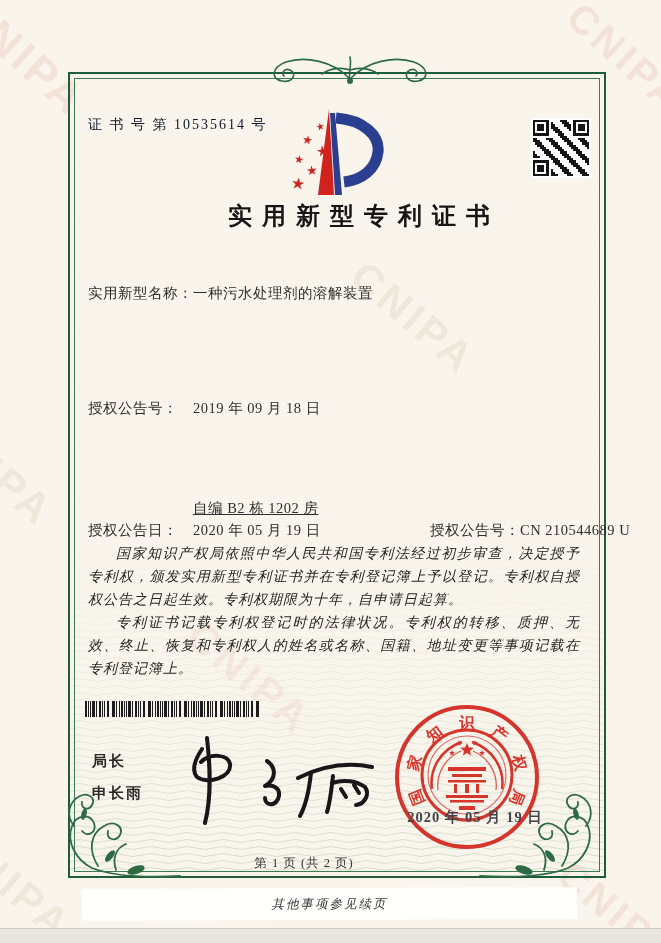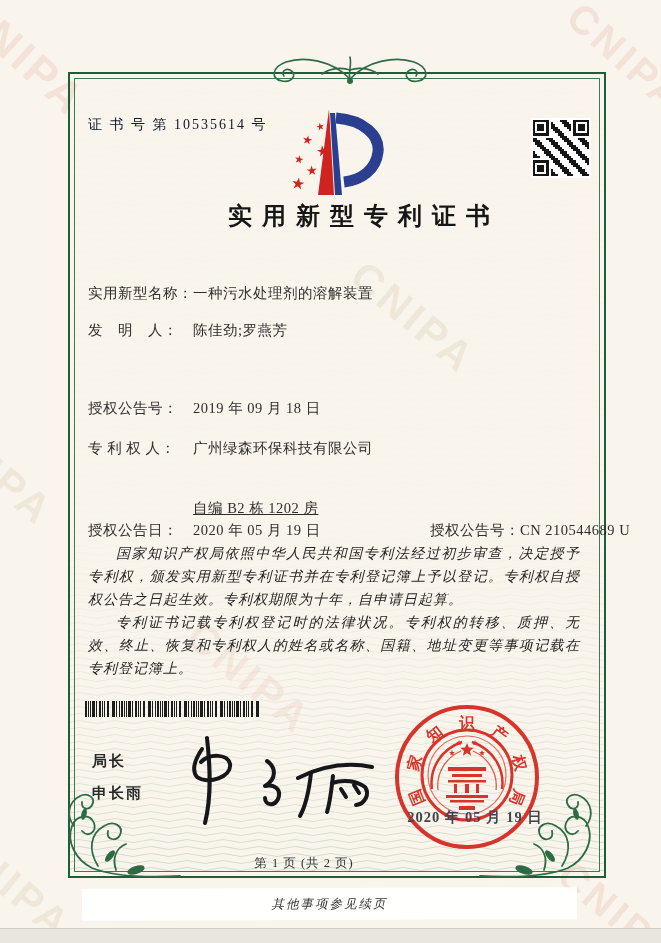--- a/index.html
+++ b/index.html
@@ -437,28 +437,22 @@
       <rect x="0" y="18" width="7" height="7" fill="#151515"></rect>
       <rect x="1" y="19" width="5" height="5" fill="#fff"></rect>
       <rect x="2" y="20" width="3" height="3" fill="#151515"></rect>
     </svg>
 
   <div class="title">实用新型专利证书</div>
 
   <div class="field" style="top:284px;">
     <span class="lbl">实用新型名称：</span><span>一种污水处理剂的溶解装置</span>
   </div>
-  <div class="field" style="top:321px;">
-    <span class="lbl">发　明　人：</span><span>陈佳劲;罗燕芳</span>
-  </div>
   <div class="field" style="top:399px;">
     <span class="lbl">授权公告号：</span><span>2019 年 09 月 18 日</span>
-  </div>
-  <div class="field" style="top:439px;">
-    <span class="lbl">专 利 权 人：</span><span>广州绿森环保科技有限公司</span>
   </div>
   <div class="field" style="top:499px;left:193px;text-decoration:underline;">
     <span>自编 B2 栋 1202 房</span>
   </div>
   <div class="field" style="top:521px;width:492px;">
     <span class="lbl">授权公告日：</span><span>2020 年 05 月 19 日</span>
     <span class="grant-no">
       <span>授权公告号：</span><span>CN 210544689 U</span>
     </span>
   </div>

